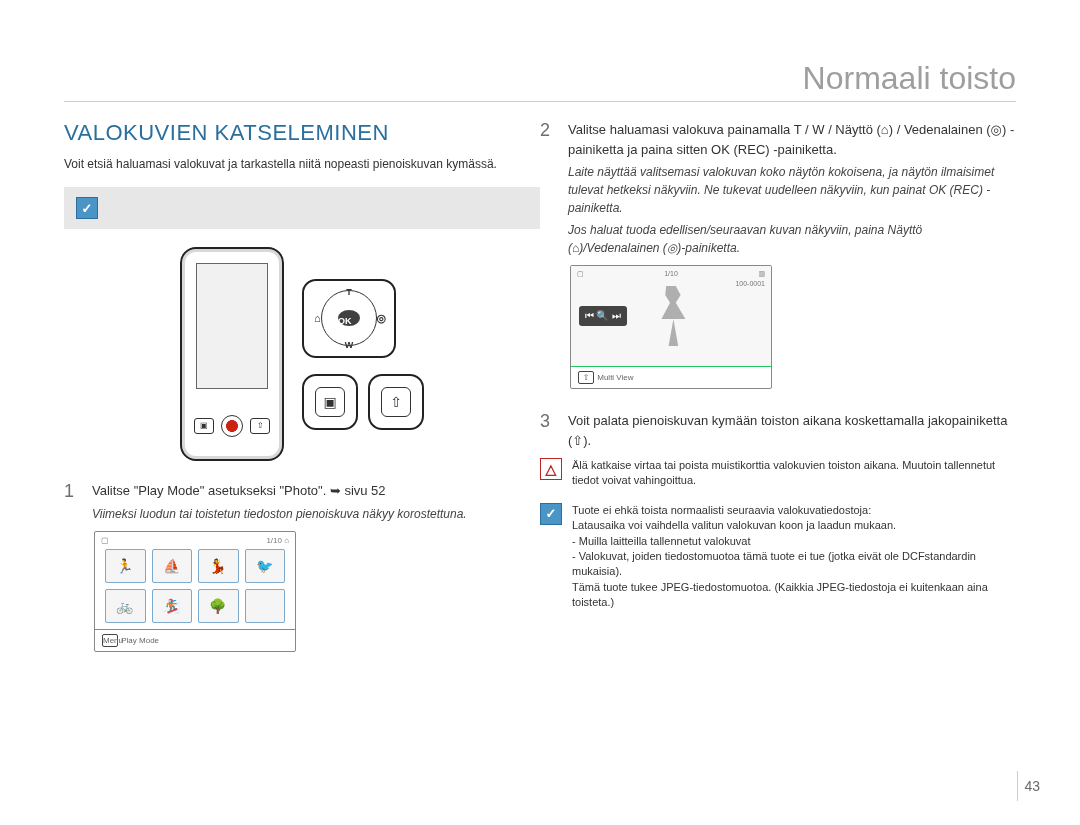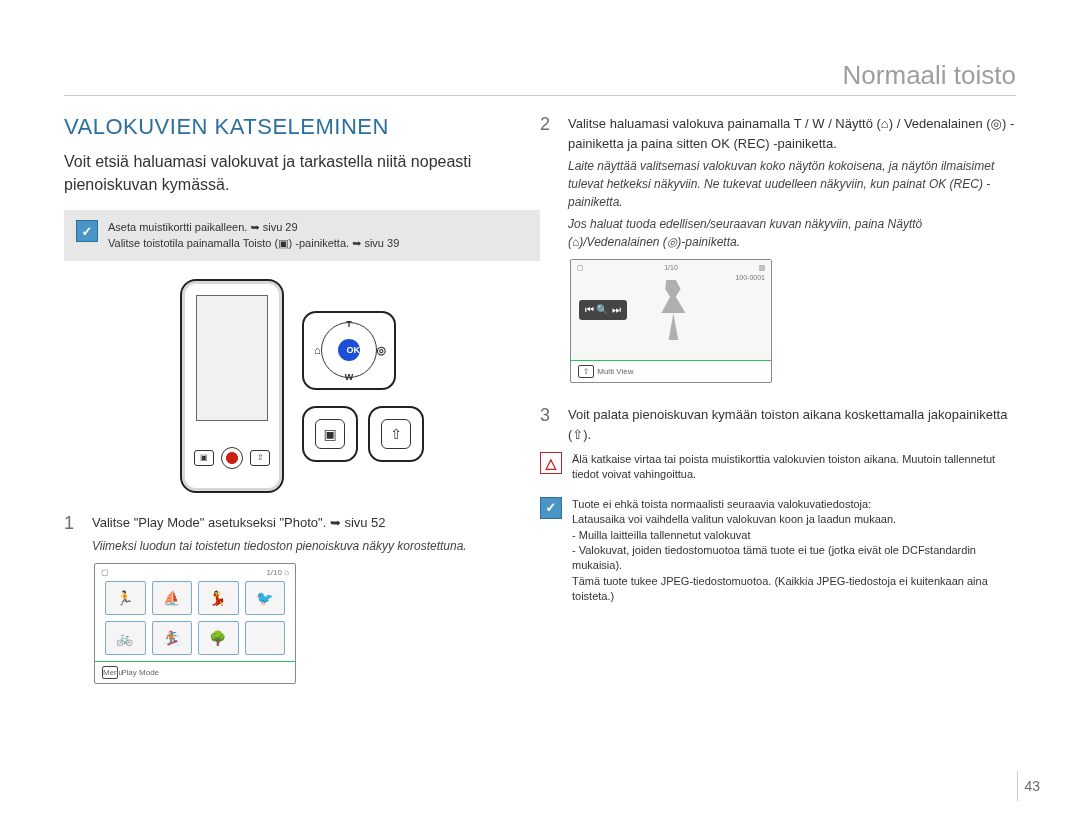--- a/index.html
+++ b/index.html
@@ -10,21 +10,21 @@
     color: #333;
     width: 1080px;
     height: 825px;
     position: relative;
   }
   .page {
     padding: 60px 64px 40px 64px;
   }
   .header-title {
     text-align: right;
-    font-size: 26px;
+    font-size: 32px;
     color: #9e9e9e;
     font-weight: 400;
     border-bottom: 1px solid #ccc;
     padding-bottom: 4px;
     margin-bottom: 18px;
   }
   .columns {
     display: flex;
   }
   .col {
@@ -32,21 +32,21 @@
     min-width: 0;
   }
   .section-title {
     color: #2a6f9e;
     font-size: 22px;
     letter-spacing: 0.5px;
     margin: 0 0 10px 0;
     font-weight: 500;
   }
   .para {
-    font-size: 16px;
+    font-size: 12px;
     line-height: 1.45;
     margin: 0 0 14px 0;
     color: #333;
   }
   .note-box {
     background: #e7e7e7;
     padding: 10px 12px 10px 12px;
     display: flex;
     align-items: flex-start;
     gap: 10px;
@@ -121,21 +121,21 @@
   .zoom-group {
     display:flex; flex-direction:column; gap:16px;
   }
   .zoom-panel {
     width: 90px; height: 75px; border: 2px solid #222; border-radius: 14px; background:#fff; position:relative;
   }
   .zoom-panel.dpad:before {
     content:""; position:absolute; left:50%; top:50%; width:54px; height:54px; transform:translate(-50%,-50%); border:1px solid #333; border-radius:50%;
   }
   .dpad-center {
-    position:absolute; left:50%; top:50%; transform:translate(-50%,-50%); width:22px; height:22px; border-radius:50%; background:#1d4ed8; color:#fff; font-size:9px; line-height:22px; text-align:right; font-weight:bold;
+    position:absolute; left:50%; top:50%; transform:translate(-50%,-50%); width:22px; height:16px; border-radius:50%; background:#404040; color:#fff; font-size:9px; line-height:22px; text-align:left; font-weight:bold;
   }
   .dpad-label { position:absolute; font-size:9px; color:#333; font-weight:bold; }
   .dpad-t { top:6px; left:50%; transform:translateX(-50%);}
   .dpad-w { bottom:6px; left:50%; transform:translateX(-50%);}
   .dpad-l { left:10px; top:50%; transform:translateY(-50%); font-size:11px;}
   .dpad-r { right:8px; top:50%; transform:translateY(-50%); font-size:11px;}
   .big-icon {
     position:absolute; left:50%; top:50%; transform:translate(-50%,-50%); width:28px; height:28px; border:1px solid #333; border-radius:6px; font-size:14px; line-height:28px; text-align:center;
   }
 
@@ -219,24 +219,20 @@
   <div class="header-title">Normaali toisto</div>
 
   <div class="columns">
 
     <div class="col">
       <h2 class="section-title">VALOKUVIEN KATSELEMINEN</h2>
       <p class="para">Voit etsiä haluamasi valokuvat ja tarkastella niitä nopeasti pienoiskuvan kymässä.</p>
 
       <div class="note-box">
         <div class="note-icon">✓</div>
-        <div class="note-text">
-          <div>Aseta muistikortti paikalleen. ➥ sivu 29</div>
-          <div>Valitse toistotila painamalla Toisto (▣) -painiketta. ➥ sivu 39</div>
-        </div>
       </div>
 
       <div class="camera-row">
         <div class="camera">
           <div class="screen"></div>
           <div class="btn-row">
             <span class="small-btn">▣</span>
             <span class="rec"></span>
             <span class="small-btn">⇧</span>
           </div>

